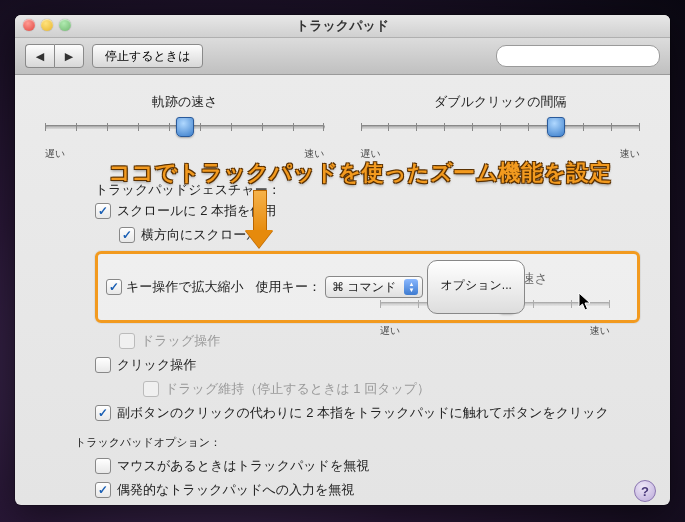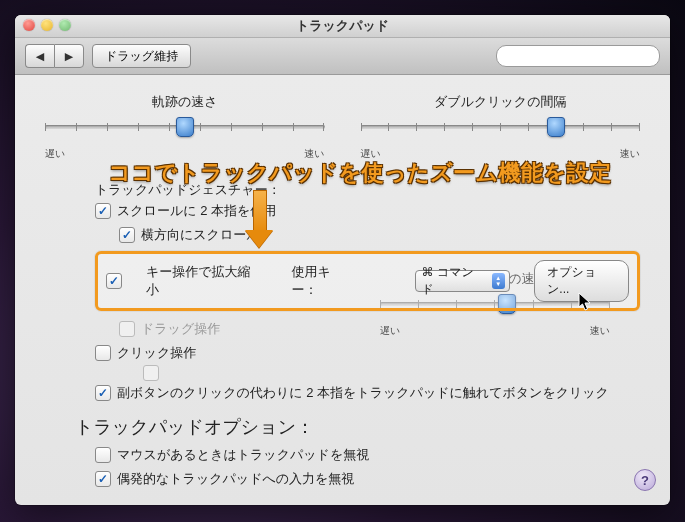--- a/index.html
+++ b/index.html
@@ -200,65 +200,63 @@
   .disabled .cb { border-color: #bbb; background: #f0f0f0; }
 
   .highlight-row {
     position: relative;
     margin-left: 50px;
     border: 3px solid #f29a1f;
     border-radius: 6px;
     padding: 6px 8px;
     display: flex;
     align-items: center;
-    gap: 24px;
+    gap: 4px;
     font-size: 13px;
     background: rgba(255,255,255,0.3);
     margin-top: 4px;
     margin-bottom: 6px;
     box-shadow: 0 0 0 1px rgba(0,0,0,0.05);
   }
   .popup {
     display: inline-flex;
     align-items: center;
     height: 20px;
     background: linear-gradient(#fdfdfd, #e0e0e0);
     border: 1px solid #888;
     border-radius: 4px;
     padding: 0 4px 0 6px;
     font-size: 12px;
     gap: 4px;
-    margin-left: 36px;
   }
   .popup .arrow {
     width: 14px;
     height: 16px;
     background: linear-gradient(#8ab8ff, #3e7bd0);
     border-radius: 3px;
     display: flex;
     flex-direction: column;
     align-items: center;
     justify-content: center;
     color: #fff;
     font-size: 6px;
     line-height: 6px;
     margin-left: 4px;
   }
   .aquabtn {
     height: 20px;
-    padding: 10px 12px;
+    padding: 16px 12px;
     background: linear-gradient(#fff, #ddd);
     border: 1px solid #888;
     border-radius: 10px;
     font-size: 12px;
     display: inline-flex;
-    align-items: center;
   }
   .section-title {
-    font-size: 18px;
+    font-size: 11px;
     margin: 10px 0 4px 30px;
   }
 
   .annotation-text {
     position: absolute;
     top: 158px;
     left: 75px;
     right: 40px;
     text-align: center;
     font-size: 22px;
@@ -350,21 +348,21 @@
   <div class="toolbar">
     <div class="navseg">
       <div class="navbtn">
           <span>◀</span>
         </div>
       <div class="navbtn">
           <span>▶</span>
         </div>
     </div>
     <div class="pillbtn">
-        <span>ドラッグ維持</span>
+        <span>停止するときは</span>
       </div>
     <div class="searchbox">
       <svg viewBox="0 0 16 16">
           <circle cx="7" cy="7" r="4" fill="none" stroke="#777" stroke-width="2"></circle>
           <line x1="10" y1="10" x2="14" y2="14" stroke="#777" stroke-width="2"></line>
         </svg>
       <input type="text" placeholder="" style="">
     </div>
   </div>
 
@@ -471,20 +469,21 @@
       <div class="cbrow indent1 disabled">
         <span class="cb"></span>
         <span>ドラッグ操作</span>
       </div>
       <div class="cbrow">
         <span class="cb"></span>
         <span>クリック操作</span>
       </div>
       <div class="cbrow indent2 disabled">
         <span class="cb"></span>
+        <span>ドラッグ維持（停止するときは 1 回タップ）</span>
       </div>
       <div class="cbrow">
         <span class="cb checked"></span>
         <span>副ボタンのクリックの代わりに 2 本指をトラックパッドに触れてボタンをクリック</span>
       </div>
     </div>
 
     <div class="section-title">トラックパッドオプション：</div>
     <div class="checkgroup">
       <div class="cbrow">

